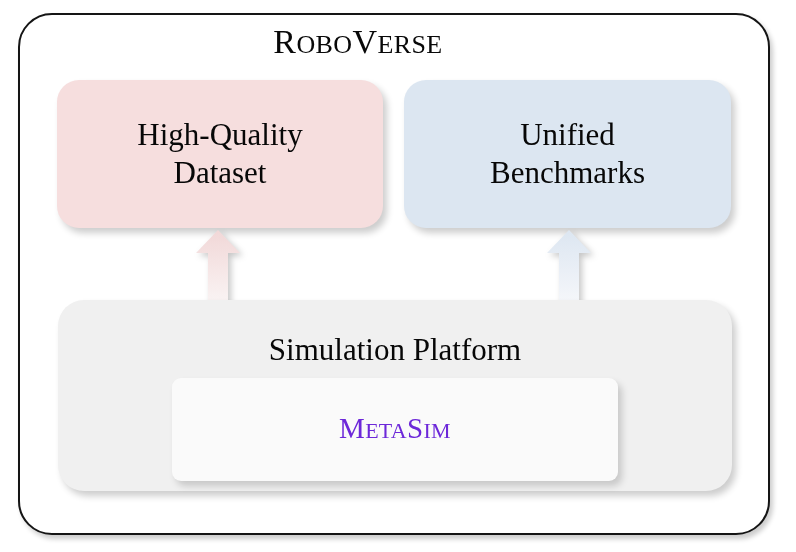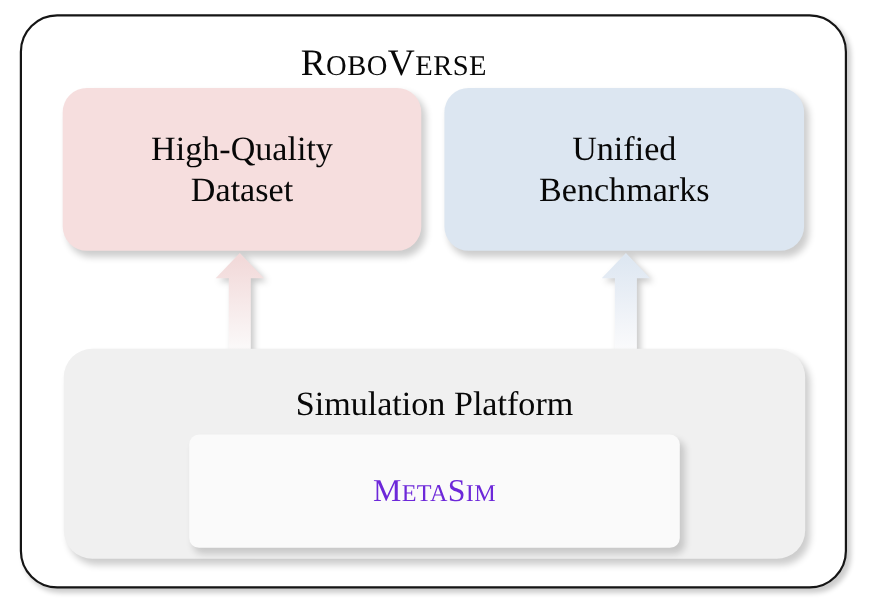--- a/index.html
+++ b/index.html
@@ -40,21 +40,20 @@
     position: absolute;
     left: 0;
     top: 22px;
     width: 716px;
     text-align: center;
     font-size: 34px;
     line-height: 40px;
     letter-spacing: 0.4px;
     color: #080808;
     white-space: nowrap;
-    margin-top: 16px;
   }
   .title .cap {
     font-size: 34px;
   }
   .title .sc {
     font-size: 26px;
   }
 
   
   .card {
@@ -97,21 +96,21 @@
     width: 46px;
     height: 90px;
     filter: drop-shadow(3px 3px 3px rgba(0,0,0,0.22));
   }
   .arrow-left  { left: 195px; top: 230px; }
   .arrow-right { left: 546px; top: 230px; }
 
   
   .card-gray {
     left: 58px;
-    top: 317px;
+    top: 300px;
     width: 674px;
     height: 191px;
     background: #F0F0F0;
     border-radius: 26px;
     display: block;
   }
 
   .platform-title {
     position: absolute;
     left: 0;

